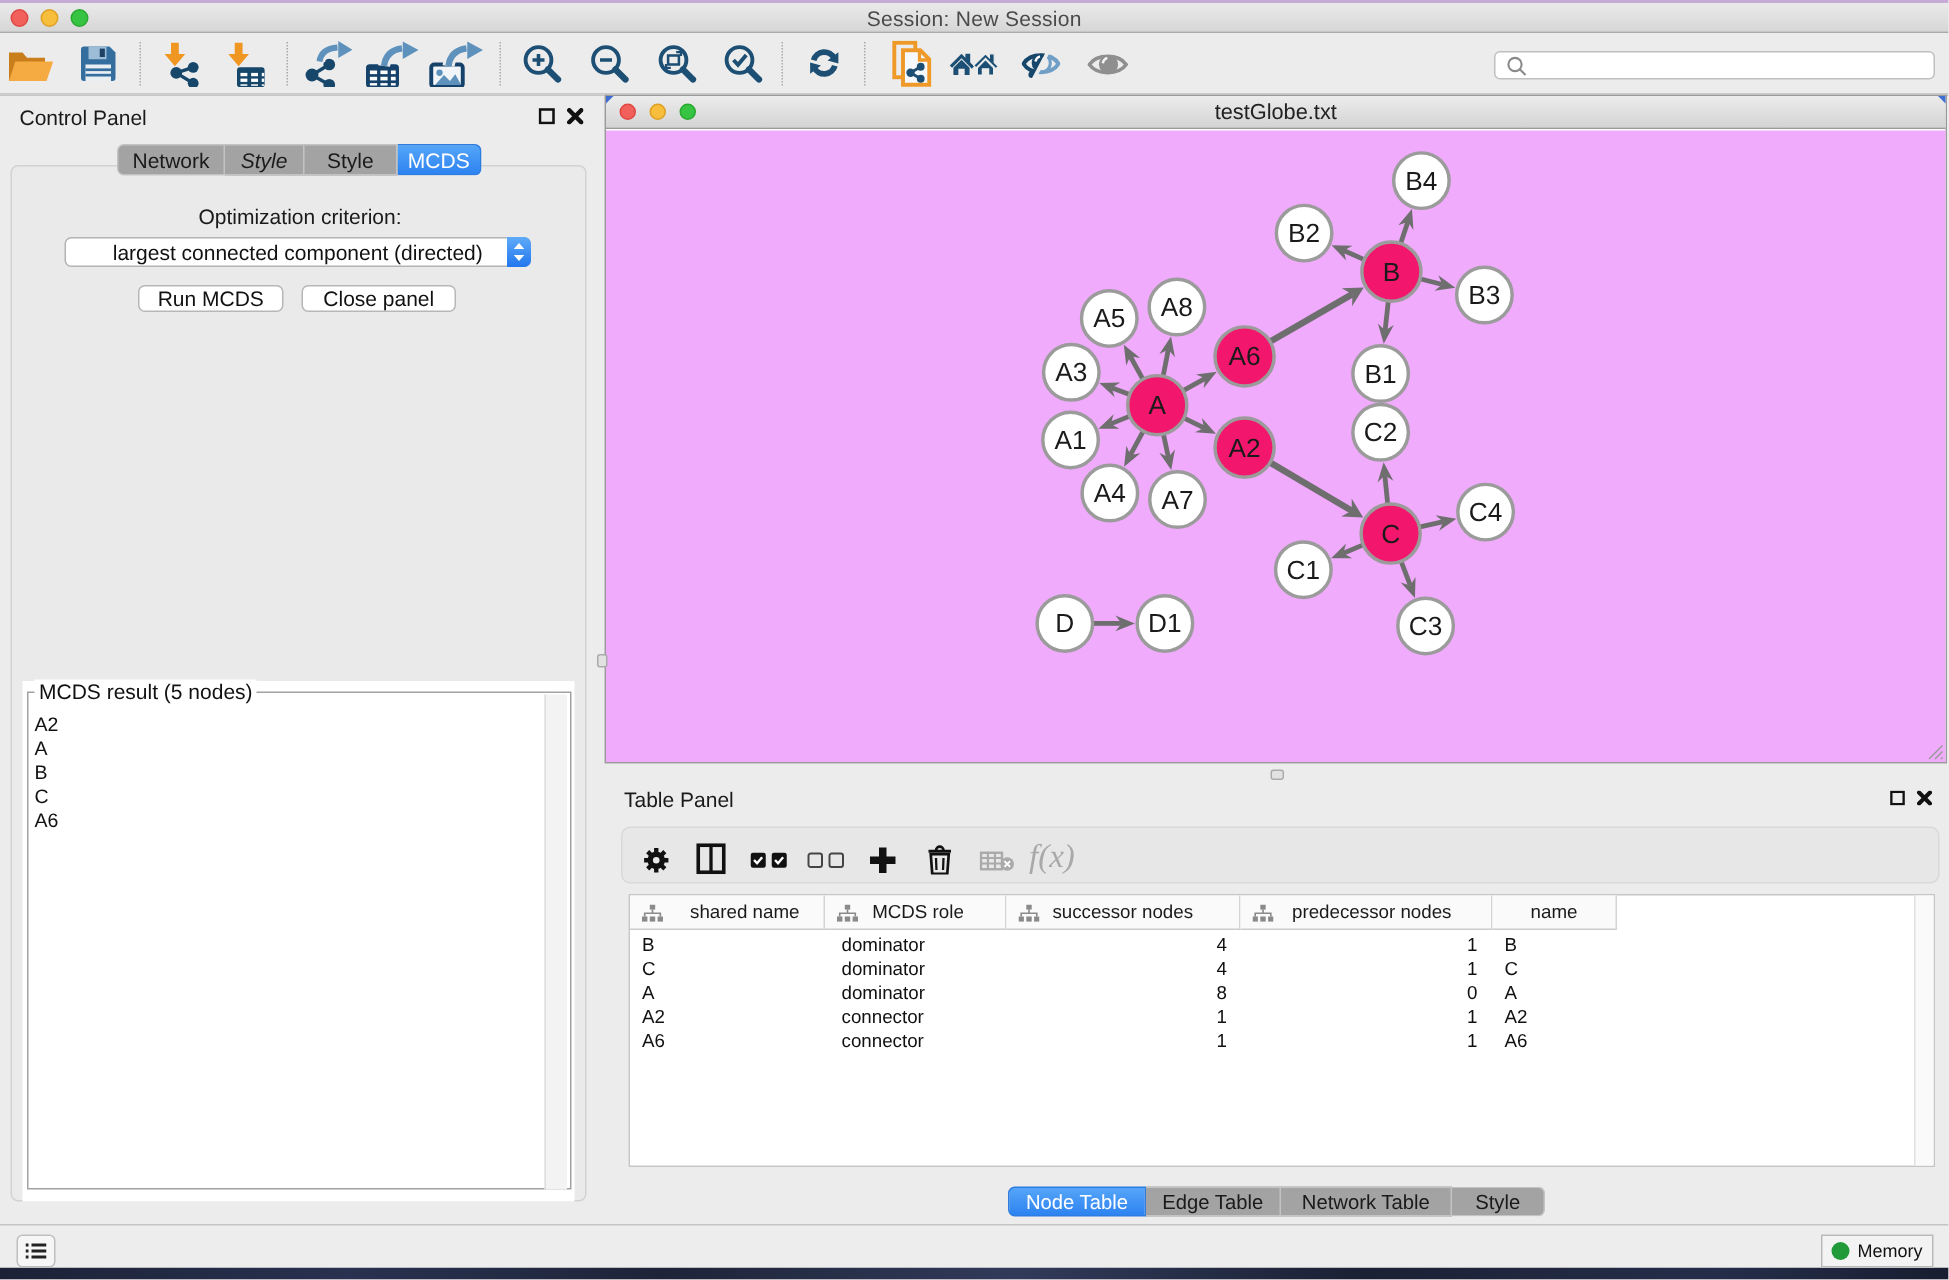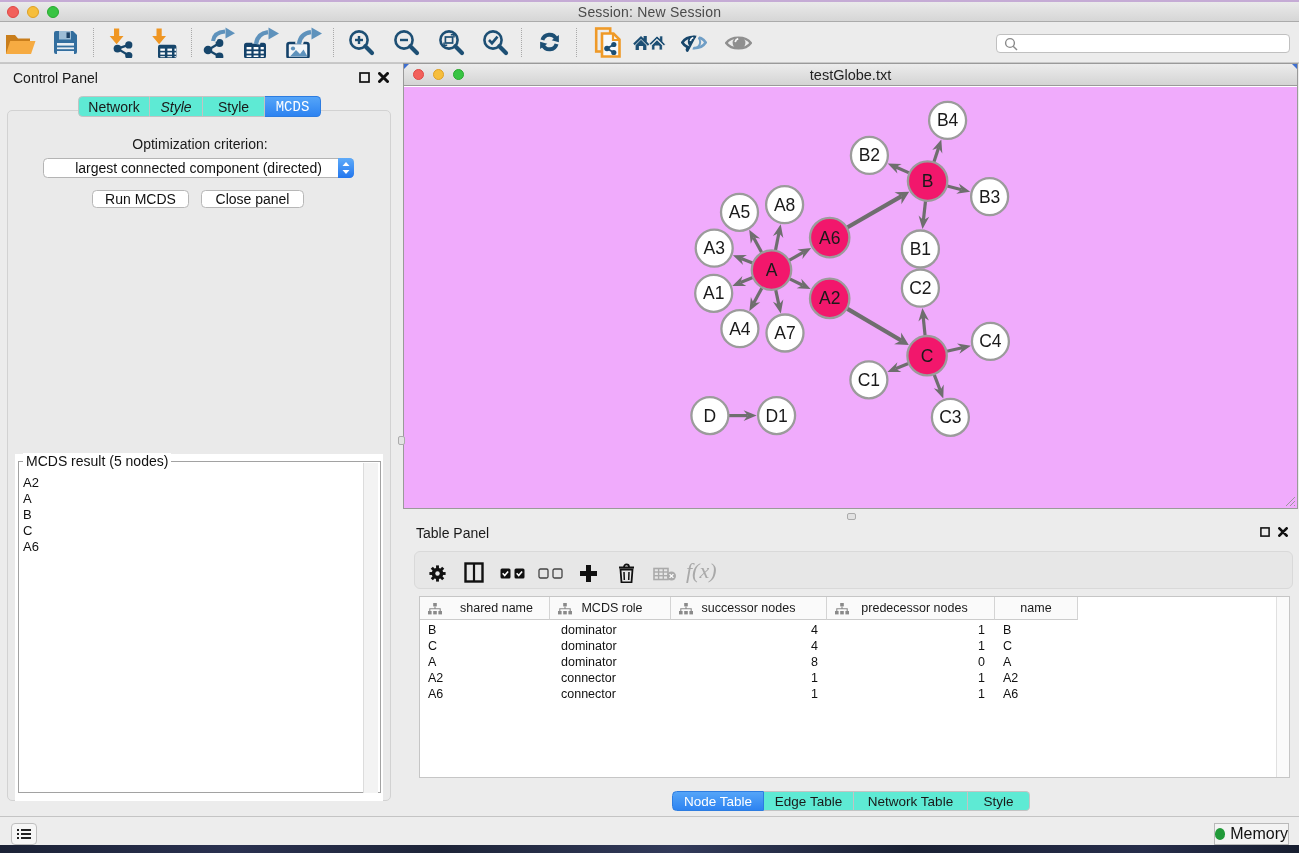--- a/index.html
+++ b/index.html
@@ -20,21 +20,21 @@
   .tsep { position:absolute; top:6px; height:29px; width:0; border-left:1px dotted #a9a9a9; }
   .ticon { position:absolute; top:0; height:41px; display:flex; align-items:center; justify-content:center; }
   #searchbox { position:absolute; left:996px; top:6px; width:294px; height:19px; background:#fff;
      border:1px solid #c0c0c0; border-radius:4px; }
   
   #cp-title { left:13px; top:70px; font-size:14px; color:#1a1a1a; }
   .winbtns { display:flex; gap:8px; align-items:center; }
   #cp-panel { left:7px; top:110px; width:384px; height:691px; background:#eaeaea;
      border:1px solid #d2d2d2; border-radius:5px; }
   .tabbar { position:absolute; display:flex; font-size:14px; }
-  .tab { background:#5eead4; border:1px solid #c3c3c3; border-left:none; color:#1a1a1a;
+  .tab { background:#a3a3a3; border:1px solid #c3c3c3; border-left:none; color:#1a1a1a;
      display:flex; align-items:center; justify-content:center; }
   .tab.first { border-left:1px solid #c3c3c3; border-radius:4.5px 0 0 4.5px; }
   .tab.last { border-radius:0 4.5px 4.5px 0; }
   .tab.sel { background:linear-gradient(#55a5f8,#2d83f1); border-color:#2d7ce0; color:#fff; }
   #opt-label { left:8px; top:136px; width:384px; text-align:center; font-size:14px; color:#1a1a1a; }
   #dropdown { left:43px; top:158px; width:311px; height:20px; background:#fff; border:1px solid #b4b4b4;
      border-radius:4.5px; font-size:14px; color:#111; text-align:center; line-height:18px; }
   #dd-btn { position:absolute; right:-1px; top:-1px; width:16px; height:20px; border-radius:0 4.5px 4.5px 0;
      background:linear-gradient(#5fabf9,#2276ee); }
   .btn { position:absolute; height:18px; background:#fff; border:1px solid #b7b7b7; border-radius:4.5px;
@@ -64,21 +64,21 @@
   .td { position:absolute; font-size:12.5px; color:#111; height:16px; line-height:16px; }
   .hicon { position:absolute; top:6px; }
   #tp-sb { position:absolute; right:0px; top:0px; width:13px; height:180px; background:#fafafa; border-left:1px solid #e0e0e0; }
   
   
   #statusbar { left:0; top:816px; width:1299px; height:29px; background:#ededed; border-top:1px solid #c4c4c4; }
   #list-btn { position:absolute; left:11px; top:6px; width:26px; height:22px; background:#f6f6f6;
      border:1px solid #bfbfbf; border-radius:4px; display:flex; align-items:center; justify-content:center; }
   #mem-btn { position:absolute; right:10px; top:6px; width:75px; height:22px; background:#f3f3f3;
      border:1px solid #b9b9b9; display:flex; align-items:center; justify-content:center; gap:5px;
-     font-size:16px; color:#111; }
+     font-size:12px; color:#111; }
   #mem-dot { width:12px; height:12px; border-radius:50%; background:#219a39; }
   svg { display:block; }
   #net-canvas svg { margin:-1px 0 0 1px; }
 </style>
 </head>
 <body>
 <div id="wp-top" class="abs"></div>
 <div id="wp-bottom" class="abs"></div>
 <div id="titlebar" class="abs">
   <div class="tl" style="left:7px;background:#f2605b;border:1px solid #df4744;"></div>
@@ -299,21 +299,21 @@
     </svg>
   <svg width="11" height="11" viewBox="0 0 11 11">
       <path d="M1.5,1.5 L9.5,9.5 M9.5,1.5 L1.5,9.5" stroke="#111" stroke-width="3" stroke-linecap="round"></path>
     </svg>
 </div>
 <div id="cp-panel" class="abs"></div>
 <div class="tabbar" style="left:78px;top:96px;height:21px;">
   <div class="tab first" style="width:72px;">Network</div>
   <div class="tab" style="width:53px;font-style:italic;">Style</div>
   <div class="tab" style="width:62px;">Style</div>
-  <div class="tab last sel" style="width:56px;font-family:Liberation Mono, monospace;">MCDS</div>
+  <div class="tab last sel" style="width:56px;">MCDS</div>
 </div>
 <div id="opt-label" class="abs">Optimization criterion:</div>
 <div id="dropdown" class="abs">largest connected component (directed)
   <div id="dd-btn">
     <svg width="16" height="20" viewBox="0 0 16 20">
       <path d="M4.5,8 L8,4 L11.5,8 z" fill="#fff"></path>
       <path d="M4.5,12 L8,16 L11.5,12 z" fill="#fff"></path>
     </svg>
   </div>
 </div>

